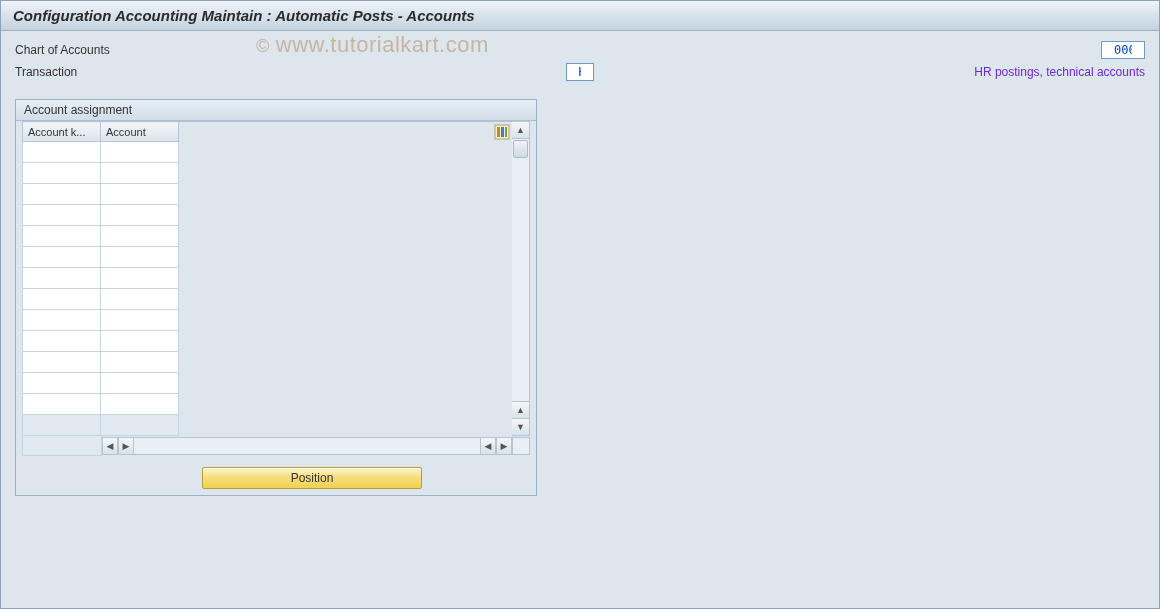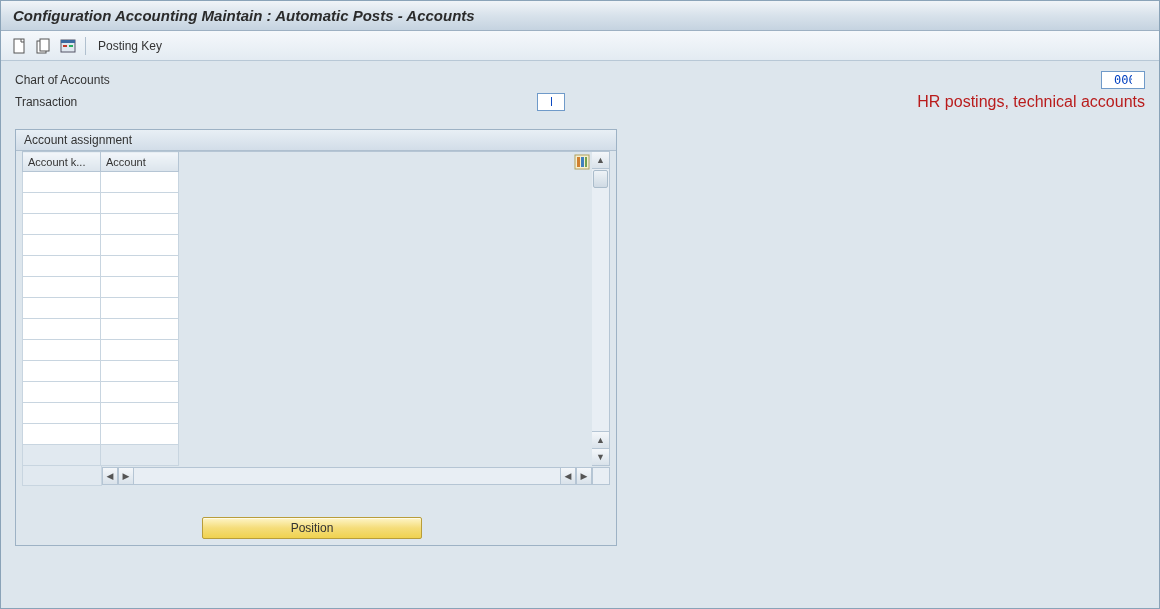--- a/index.html
+++ b/index.html
@@ -73,41 +73,41 @@
       background: #fff;
       padding: 1px 12px;
       font-size: 12px;
       font-family: monospace;
       height: 18px;
       text-align: left;
     }
     .field-input.coa { width: 44px; color: #0040c0; border-color:#6f9ac9; }
     .field-input.trans { width: 28px; color: #0040c0; border-color:#6f9ac9;}
     .field-desc {
-      font-size: 16px;
-      color: #b91c1c;
+      font-size: 12px;
+      color: #6d28d9;
     }
     .watermark {
       position: absolute;
       top: 32px;
       left: 256px;
       font-size: 22px;
       color: rgba(180,140,100,0.55);
       letter-spacing: 0.5px;
       pointer-events: none;
       z-index: 100;
       font-family: Georgia, serif;
     }
     .watermark .copy {
       font-size: 18px;
       vertical-align: middle;
     }
     .panel {
       margin-top: 18px;
-      width: 602px;
+      width: 522px;
       border: 1px solid #9db2c5;
       background: #dde6ed;
     }
     .panel-title {
       background: linear-gradient(to bottom, #e8eff5 0%, #d2dde8 100%);
       border-bottom: 1px solid #aebfcf;
       padding: 3px 8px;
       font-size: 12px;
       color: #333;
     }
@@ -199,21 +199,21 @@
       display:flex;align-items:center;justify-content:center;
       font-size:9px;color:#555;cursor:pointer;
     }
     .hscroll-row .htrack {
       height: 18px;
       background: #e8eef4;
       border-top:1px solid #b5c5d4;
       border-bottom:1px solid #b5c5d4;
     }
     .position-btn-row {
-      margin-top: 31px;
+      margin-top: 11px;
       padding-left: 180px;
     }
     .position-btn {
       width: 220px;
       height: 22px;
       background: linear-gradient(to bottom, #fef5c8 0%, #f5dd7a 50%, #f0d24f 100%);
       border: 1px solid #b89d3a;
       border-radius: 2px;
       font-size: 12px;
       color: #333;
@@ -224,45 +224,24 @@
     svg { display:block; }
   </style>
 </head>
 <body>
 
 <div class="window">
   <div class="titlebar">
     <span>Configuration Accounting Maintain : Automatic Posts - Accounts</span>
   </div>
 
-  <div class="toolbar">
-    <span class="toolbar-icon">
-      <svg width="14" height="16" viewBox="0 0 14 16">
-          <rect x="1" y="1" width="10" height="14" fill="#fff" stroke="#555"></rect>
-          <polyline points="8,1 8,4 11,4" fill="none" stroke="#555"></polyline>
-        </svg>
-    </span>
-    <span class="toolbar-icon">
-      <svg width="16" height="16" viewBox="0 0 16 16">
-          <rect x="1" y="3" width="9" height="12" fill="#fff" stroke="#555"></rect>
-          <rect x="4" y="1" width="9" height="12" fill="#fff" stroke="#555"></rect>
-        </svg>
-    </span>
-    <span class="toolbar-icon">
-      <svg width="16" height="14" viewBox="0 0 16 14">
-          <rect x="1" y="1" width="14" height="12" fill="#e0e8f0" stroke="#556"></rect>
-          <rect x="1" y="1" width="14" height="3" fill="#3a6aa0"></rect>
-          <rect x="3" y="6" width="4" height="2" fill="#c0392b"></rect>
-          <rect x="9" y="6" width="4" height="2" fill="#27ae60"></rect>
-        </svg>
-    </span>
-    <span class="toolbar-sep"></span>
-    <span class="toolbar-label">Posting Key</span>
+
+  <div class="watermark">
+    <span class="copy">©</span> <span>www.tutorialkart.com</span>
   </div>
-
 
   <div class="content">
     <div class="field-row">
       <span class="field-label">Chart of Accounts</span>
       <input class="field-input coa" readonly="" value="0001" style="">
     </div>
     <div class="field-row">
       <span class="field-label">Transaction</span>
       <input class="field-input trans" readonly="" value="HRA" style="">
       <span class="field-desc">HR postings, technical accounts</span>

